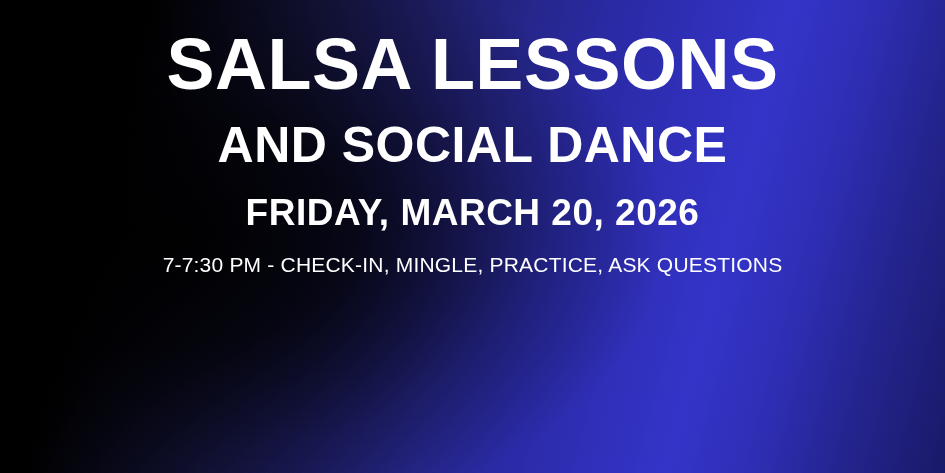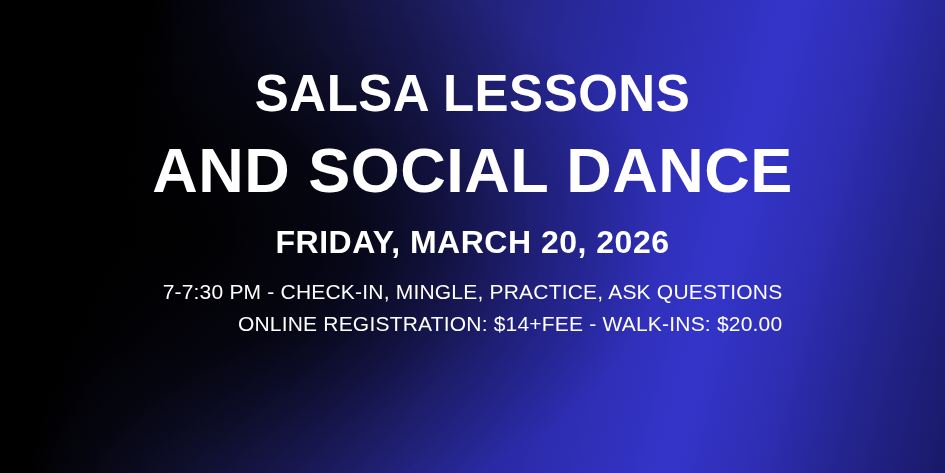--- a/index.html
+++ b/index.html
@@ -47,50 +47,50 @@
     width: 100%;
     height: 100%;
     display: flex;
     flex-direction: column;
     align-items: center;
     text-align: center;
     color: #ffffff;
   }
   .title-main {
     font-weight: bold;
-    font-size: 51px;
+    font-size: 72px;
     letter-spacing: 0.5px;
     line-height: 1;
-    margin-top: 68px;
+    margin-top: 28px;
     text-transform: uppercase;
     white-space: nowrap;
   }
   .title-sub {
     font-weight: bold;
-    font-size: 63px;
+    font-size: 50px;
     letter-spacing: 0.5px;
     line-height: 1;
     margin-top: 20px;
     text-transform: uppercase;
     white-space: nowrap;
   }
   .date-line {
     font-weight: bold;
-    font-size: 32px;
+    font-size: 37px;
     letter-spacing: 0.5px;
     line-height: 1;
     margin-top: 24px;
     text-transform: uppercase;
     white-space: nowrap;
   }
   .details {
     margin-top: 22px;
     display: flex;
     flex-direction: column;
-    align-items: flex-end;
+    align-items: center;
     gap: 7px;
   }
   .detail-line {
     font-weight: normal;
     font-size: 21px;
     letter-spacing: 0.2px;
     line-height: 1.18;
     text-transform: uppercase;
     white-space: nowrap;
   }
@@ -98,16 +98,15 @@
 </head>
 <body>
 
 <div id="banner">
   <div class="content">
     <div class="title-main">SALSA LESSONS</div>
     <div class="title-sub">AND SOCIAL DANCE</div>
     <div class="date-line">FRIDAY, MARCH 20, 2026</div>
     <div class="details">
       <div class="detail-line">7-7:30 PM - CHECK-IN, MINGLE, PRACTICE, ASK QUESTIONS</div>
-      <div class="detail-line">ONLINE REGISTRATION: $14+FEE - WALK-INS: $20.00</div>
     </div>
   </div>
 </div>
 
 </body></html>

